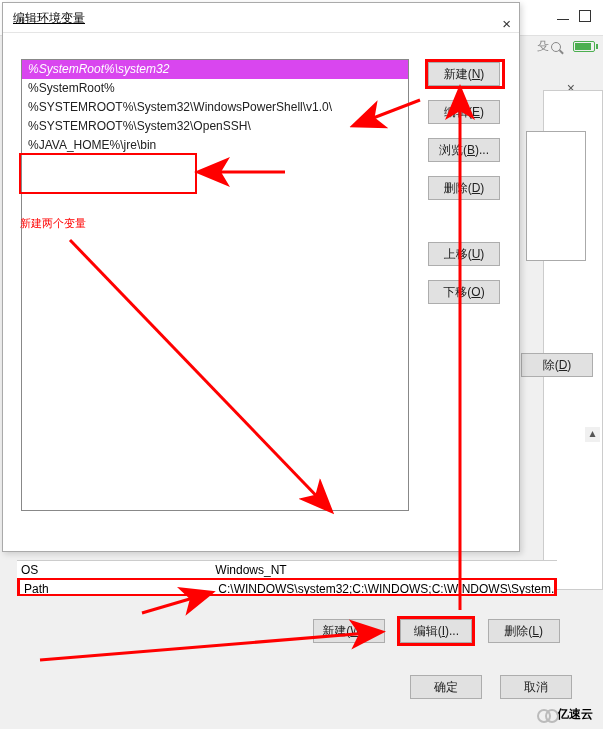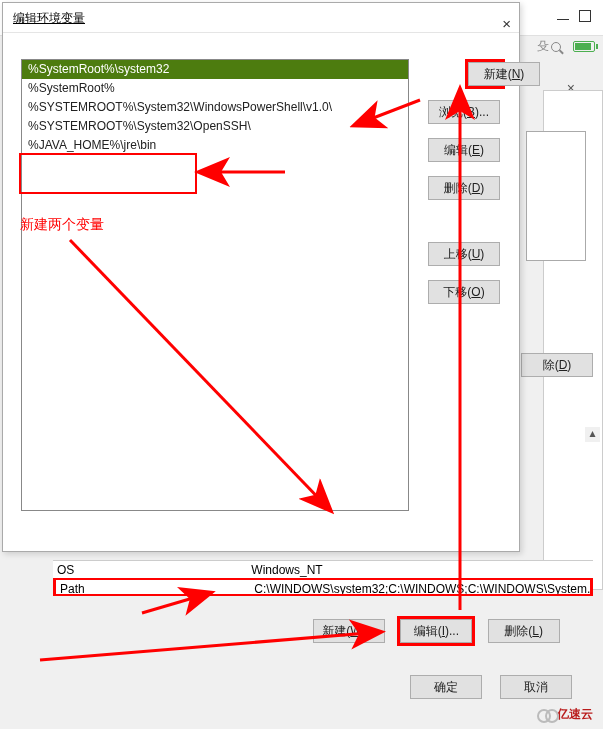--- a/index.html
+++ b/index.html
@@ -21,65 +21,65 @@
   .bg-panel { position:absolute; top:90px; right:0; width:60px; height:500px; background:#fff; border:1px solid #ccc; }
   .bg-panel .inner { position:absolute; top:40px; left:-18px; width:60px; height:130px; border:1px solid #aaa; background:#fff; }
   .bg-panel .scroll-up { position:absolute; top:336px; right:2px; width:15px; height:15px; background:#f0f0f0; text-align:center; line-height:13px; color:#555;}
   .bg-delete-btn { position:absolute; top:353px; right:10px; }
 
   
   .parent-ok { position:absolute; bottom:30px; left:410px; }
   .parent-cancel { position:absolute; bottom:30px; left:500px; }
 
   
-  .watermark { position:absolute; bottom:6px; right:10px; color:#b91c1c; font-size:14px; font-weight:bold; }
+  .watermark { position:absolute; bottom:6px; right:10px; color:#000000; font-size:14px; font-weight:bold; }
   .watermark .logo { display:inline-block; width:20px; height:14px; position:relative; vertical-align:middle; }
   .watermark .logo::before, .watermark .logo::after { content:""; position:absolute; width:10px; height:10px; border:2px solid #bbb; border-radius:50%; top:2px; }
   .watermark .logo::before { left:0; }
   .watermark .logo::after { left:8px; }
 
   
-  .mid-table-row { position:absolute; left:17px; height:18px; line-height:18px; overflow:hidden; white-space:nowrap; background:#fff;margin-left:36px; }
+  .mid-table-row { position:absolute; left:17px; height:18px; line-height:18px; overflow:hidden; white-space:nowrap; background:#fff; }
   .mid-os-row   { top:560px; width:540px; border-top:1px solid #ccc; }
   .mid-path-row { top:578px; width:540px; border:2px solid #ff0000; border-left-width:3px; border-right-width:3px; }
   .mid-table-row .c1 { display:inline-block; width:195px; padding-left:4px; }
   .mid-table-row .c2 { display:inline-block; }
 
   .mid-btns { position:absolute; top:616px; left:310px; }
   .mid-btns .holder { display:inline-block; border:3px solid transparent; padding:0; margin-right:6px; vertical-align:top; }
   .mid-btns .holder.hl { border-color:#ff0000; }
 
   
   .dlg { position:absolute; top:2px; left:2px; width:518px; height:550px; background:#fff; border:1px solid #aaa; box-shadow:2px 2px 6px rgba(0,0,0,0.15); }
   .dlg-title { height:30px; line-height:30px; padding-left:10px; border-bottom:1px solid #e5e5e5; position:relative;text-decoration:underline; }
   .dlg-title .close { position:absolute; right:8px; top:6px; font-size:15px; color:#333; cursor:default;}
   .dlg-body { position:relative; height:calc(100% - 30px); }
 
   .listbox { position:absolute; top:26px; left:18px; width:388px; height:452px; border:1px solid #888; background:#fff; overflow:hidden; }
   .listbox .item { height:19px; line-height:19px; padding-left:6px; white-space:nowrap; overflow:hidden; color:#222; }
-  .listbox .item.selected { background:#4d7c0f; color:#fff; }
+  .listbox .item.selected { background:#d946ef; color:#fff;font-style:italic; }
 
   .java-hl { position:absolute; top:120px; left:16px; width:178px; height:41px; border:2px solid #ff0000; pointer-events:none; }
 
   .btns { position:absolute; top:26px; right:14px; width:80px; }
   .btns .holder { border:3px solid transparent; margin-bottom:8px; }
-  .btns .holder.hl { border-color:#ff0000;margin-left:40px; }
+  .btns .holder.hl { border-color:#ff0000; }
   .btns .gap { height:28px; }
 
   .win-btn { display:inline-block; min-width:72px; height:24px; line-height:22px; text-align:center; background:#e1e1e1; border:1px solid #adadad; color:#222; padding:0 6px; white-space:nowrap; }
   .win-btn u { text-decoration:underline; }
 
   .dlg-footer { position:absolute; bottom:12px; right:18px; }
   .dlg-footer .holder { display:inline-block; border:3px solid transparent; margin-left:6px; }
   .dlg-footer .holder.hl { border-color:#ff0000; }
   .dlg-footer .win-btn.primary { border:2px solid #0078d7; box-shadow:inset 0 0 0 1px #0078d7; }
 
   
   svg.anno { position:absolute; top:0; left:0; width:603px; height:729px; pointer-events:none; }
-  .anno-text { position:absolute; color:#ff0000; font-size:14px; font-weight:normal; pointer-events:none; }
+  .anno-text { position:absolute; color:#ff0000; font-size:11px; font-weight:normal; pointer-events:none; }
 </style>
 </head>
 <body>
 
 <div class="bg-topbar">
   <span class="min-icon"></span>
   <span class="max-icon"></span>
 </div>
 <div class="bg-search">
   <span>殳</span><span class="mag"></span>
@@ -129,22 +129,22 @@
       <div class="item selected">%SystemRoot%\system32</div>
       <div class="item">%SystemRoot%</div>
       <div class="item">%SYSTEMROOT%\System32\WindowsPowerShell\v1.0\</div>
       <div class="item">%SYSTEMROOT%\System32\OpenSSH\</div>
       <div class="item">%JAVA_HOME%\jre\bin</div>
     </div>
     <div class="java-hl"></div>
 
     <div class="btns">
       <div class="holder hl"><span class="win-btn"><span>新建</span>(<u>N</u>)</span></div>
+      <div class="holder"><span class="win-btn"><span>编辑</span>(<u>E</u>)</span></div>
       <div class="holder"><span class="win-btn"><span>浏览</span>(<u>B</u>)<span>...</span></span></div>
-      <div class="holder"><span class="win-btn"><span>编辑</span>(<u>E</u>)</span></div>
       <div class="holder"><span class="win-btn"><span>删除</span>(<u>D</u>)</span></div>
       <div class="gap"></div>
       <div class="holder"><span class="win-btn"><span>上移</span>(<u>U</u>)</span></div>
       <div class="holder"><span class="win-btn"><span>下移</span>(<u>O</u>)</span></div>
       <div class="gap"></div>
     </div>
 
   </div>
 </div>
 

